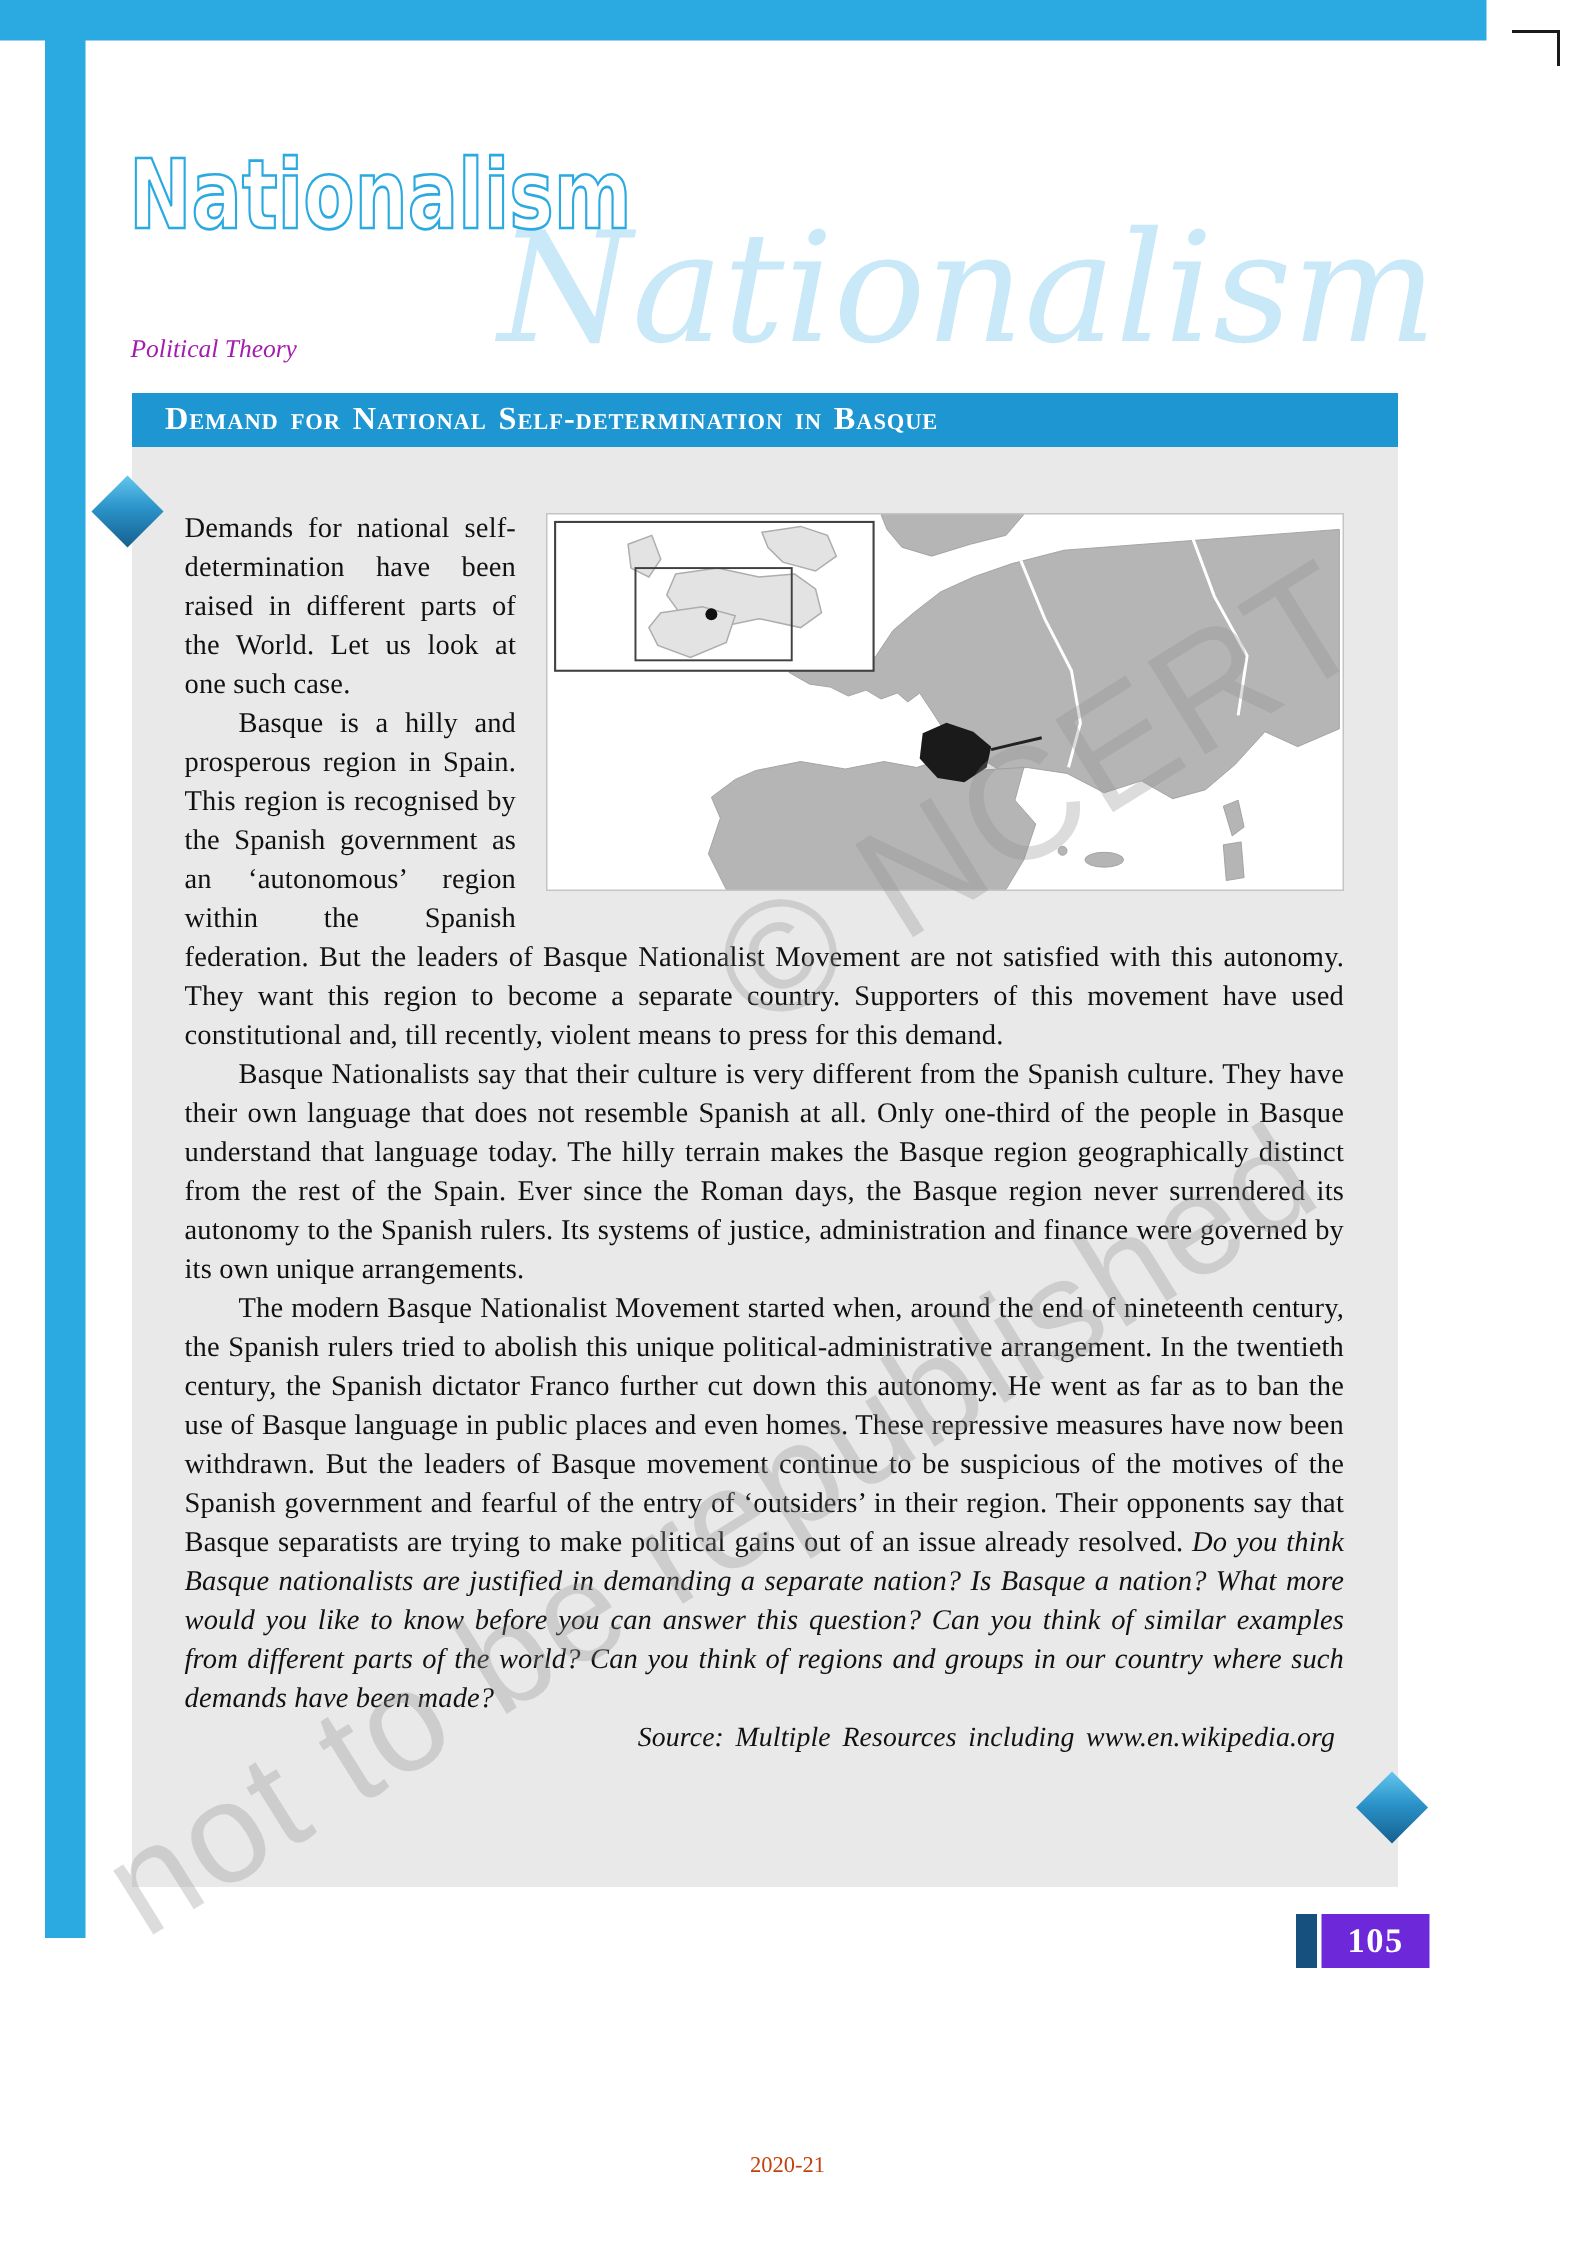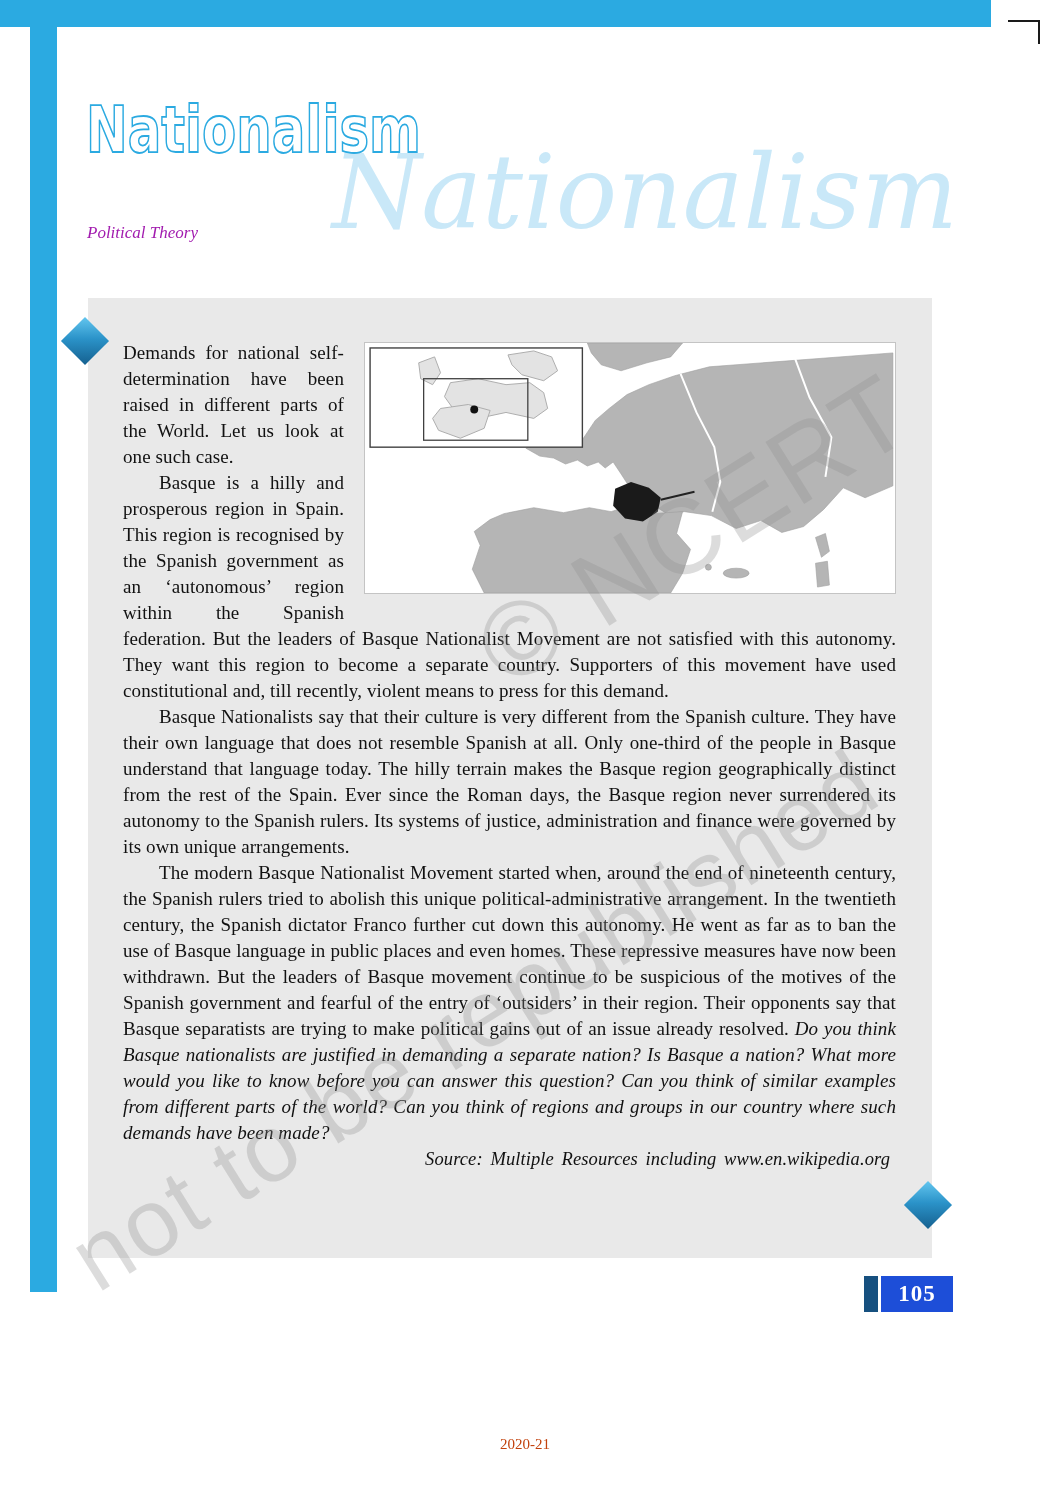--- a/index.html
+++ b/index.html
@@ -129,21 +129,21 @@
   .diamond-tl { left: -20px; top: 26px; }
   .diamond-br { right: -13px; bottom: 36px; }
 
   
   .pageno-wrap {
     position: absolute; left: 864px; top: 1276px;
     height: 36px; display: flex; z-index: 3;
   }
   .pageno-tab { width: 14px; height: 36px; background: #16507F; margin-right: 3px; }
   .pageno {
-    width: 72px; height: 36px; background: #1d4ed8;
+    width: 72px; height: 36px; background: #6d28d9;
     color: #fff; font-weight: bold; font-size: 23px;
     text-align: center; line-height: 36px;
     letter-spacing: 1px;
   }
 
   .footer-year {
     position: absolute; left: 0; top: 1436px;
     width: 1050px; text-align: center;
     font-size: 15px; color: #c2410c;
   }
@@ -173,20 +173,21 @@
   <div class="left-bar"></div>
 
   <svg class="chapter-title-svg" width="360" height="80">
     <text x="2" y="62" textLength="335" lengthAdjust="spacingAndGlyphs">Nationalism</text>
   </svg>
 
   <div class="subtitle">Political Theory</div>
 
   <div class="bg-title">Nationalism</div>
 
+  <div class="section-header">Demand for National Self-determination in Basque</div>
 
   <div class="content-box">
     <div class="diamond diamond-tl"></div>
     <div class="diamond diamond-br"></div>
 
     <div class="box-inner">
 
       <div class="map-fig">
         <svg viewBox="0 0 530 252">
 

